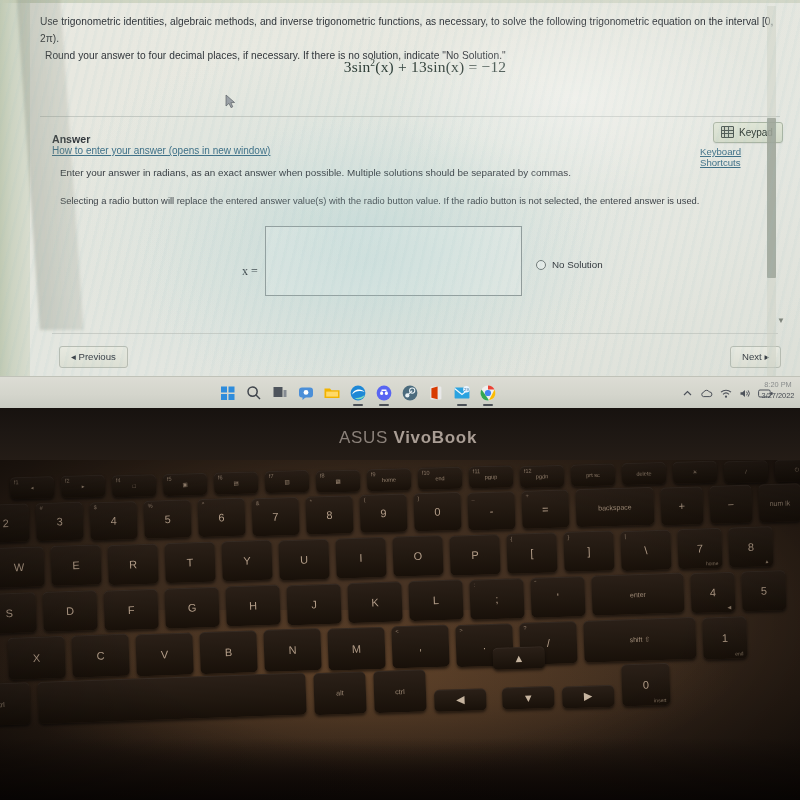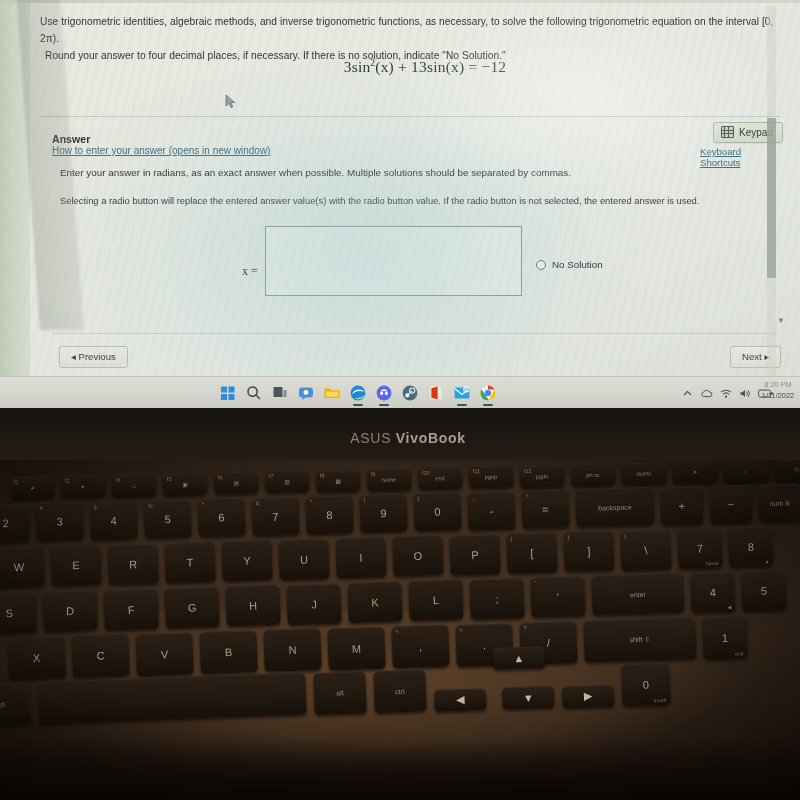--- a/index.html
+++ b/index.html
@@ -174,21 +174,21 @@
   .clock .t{display:block;opacity:.55;}
   .clock .d{display:block;}
 
   
   #bezel{
     position:absolute;left:0;top:408px;width:800px;height:52px;
     background:linear-gradient(180deg,#17120f 0%,#1d1713 45%,#241c16 100%);
     display:flex;align-items:center;justify-content:center;
   }
   .brand{
-    font-size:14px;color:#8a8079;letter-spacing:.7px;
+    font-size:17px;color:#8a8079;letter-spacing:.7px;
     transform:translate(8px,4px);
   }
   .brand b{color:#a99d94;font-weight:bold;}
 
   
   #keyboard{
     position:absolute;left:0;top:460px;width:800px;height:340px;
     background:
       radial-gradient(ellipse 700px 260px at 50% 40%, #4a3525 0%, #3a2a1d 42%, #251a12 75%, #170f0a 100%);
     overflow:hidden;
@@ -400,21 +400,21 @@
     <span>
       <svg width="15" height="9" viewBox="0 0 15 9">
         <rect x="0.6" y="1" width="11.6" height="7" rx="1.4" fill="none" stroke="#4c5159" stroke-width="1"></rect>
         <rect x="13" y="3.1" width="1.6" height="2.8" rx="0.6" fill="#4c5159"></rect>
       </svg>
     </span>
   </div>
 
   <div class="clock">
     <span class="t">8:20 PM</span>
-    <span class="d">1/11/2022</span>
+    <span class="d">3/27/2022</span>
   </div>
 </div>
 
 <div id="bezel">
   <div class="brand">
     <span>ASUS </span><b>VivoBook</b>
   </div>
 </div>
 
 <div id="keyboard">

